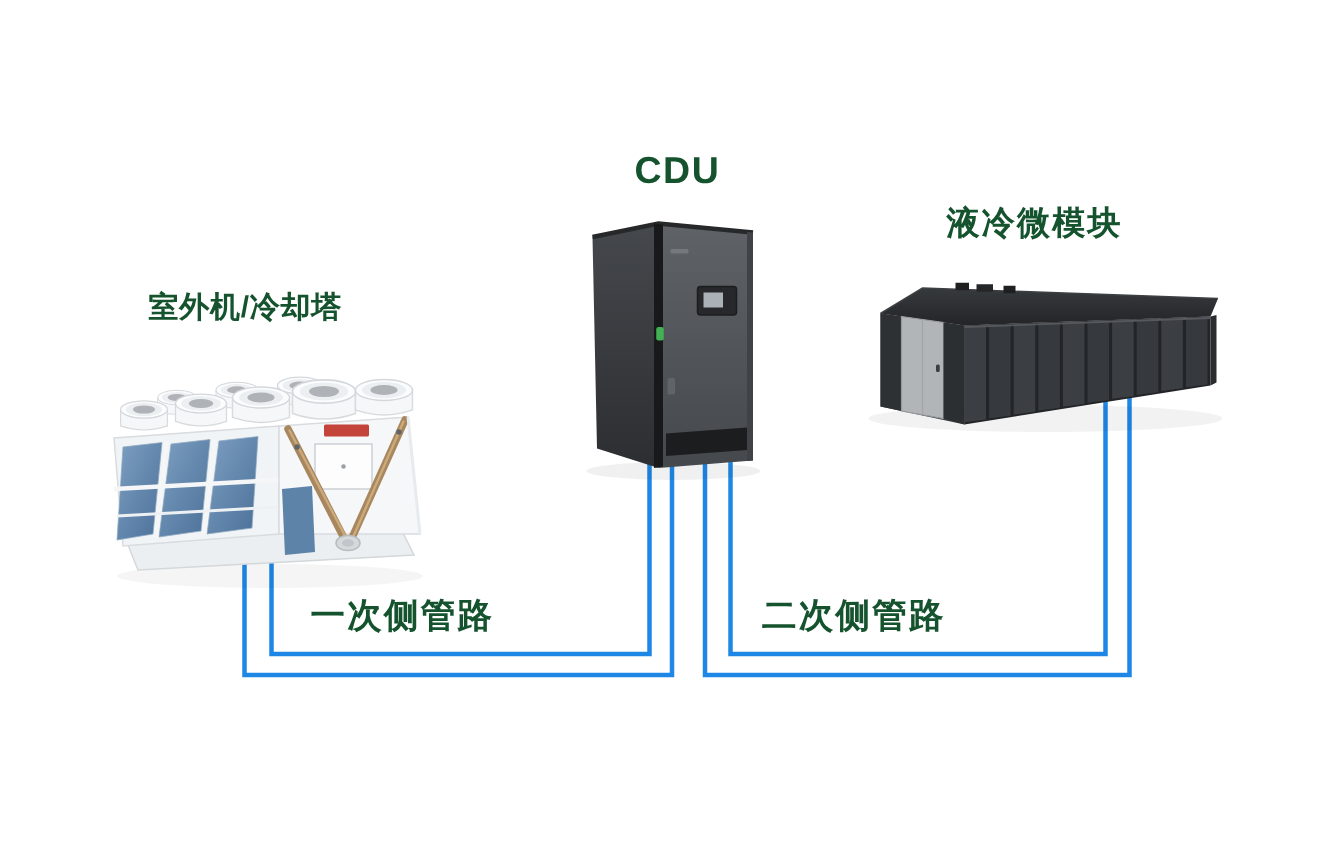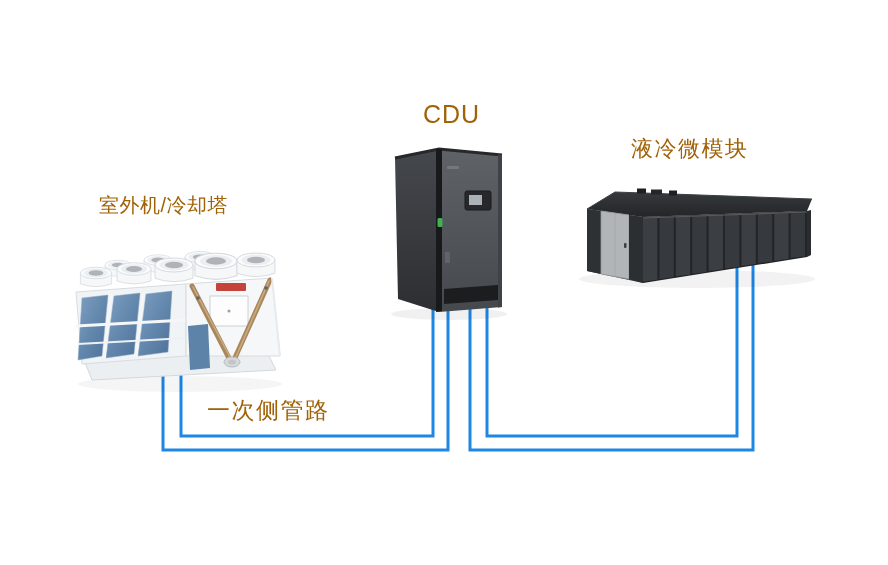--- a/index.html
+++ b/index.html
@@ -2,21 +2,21 @@
 <html><head>
 <meta charset="utf-8">
 <style>
   html,body{margin:0;padding:0;}
   body{
     width:888px;height:565px;position:relative;background:#ffffff;overflow:hidden;
     font-family:"Liberation Sans", sans-serif;
   }
   .stage{position:absolute;left:0;top:0;width:888px;height:565px;}
   .lbl{
-    position:absolute;font-weight:400;color:#a16207;white-space:nowrap;line-height:1.1;
+    position:absolute;font-weight:700;color:#14532d;white-space:nowrap;line-height:1.1;
   }
   .lbl-outdoor{left:99px;top:194px;font-size:20px;letter-spacing:0.5px;}
   .lbl-cdu{left:423px;top:101px;font-size:25px;letter-spacing:1px;}
   .lbl-mm{left:631px;top:137px;font-size:22px;letter-spacing:1.5px;}
   .lbl-primary{left:207px;top:398px;font-size:23px;letter-spacing:1.5px;}
   .lbl-secondary{left:508px;top:398px;font-size:23px;letter-spacing:1.5px;}
 </style>
 </head>
 <body>
 
@@ -141,13 +141,14 @@
       <line x1="58" y1="35" x2="222" y2="29" stroke="#56595d" stroke-width="1.2"></line>
       <polygon points="222,28 226,27 226,72 222,74" fill="#2a2d30"></polygon>
     </g>
   </svg>
 
   
   <div class="lbl lbl-outdoor">室外机/冷却塔</div>
   <div class="lbl lbl-cdu">CDU</div>
   <div class="lbl lbl-primary">一次侧管路</div>
   <div class="lbl lbl-mm">液冷微模块</div>
+  <div class="lbl lbl-secondary">二次侧管路</div>
 </div>
 
 </body></html>

